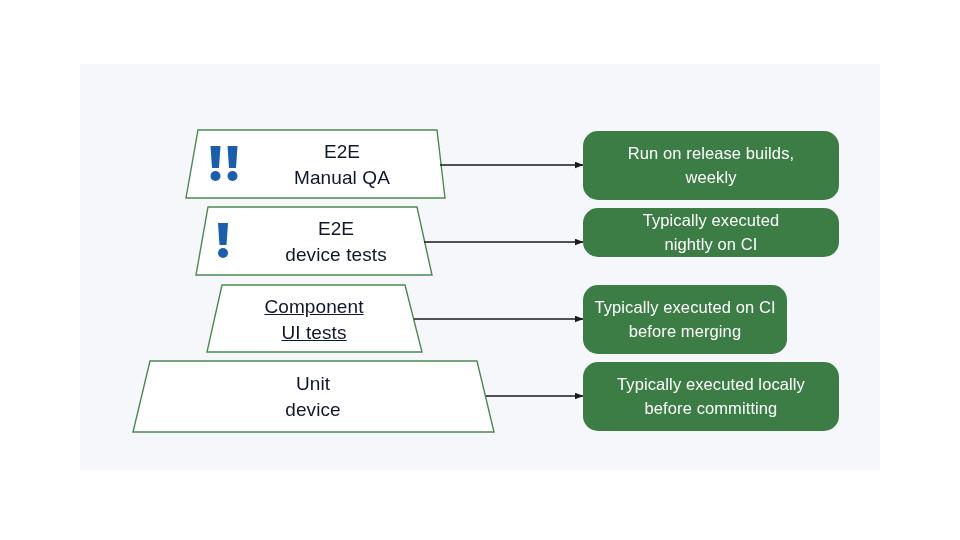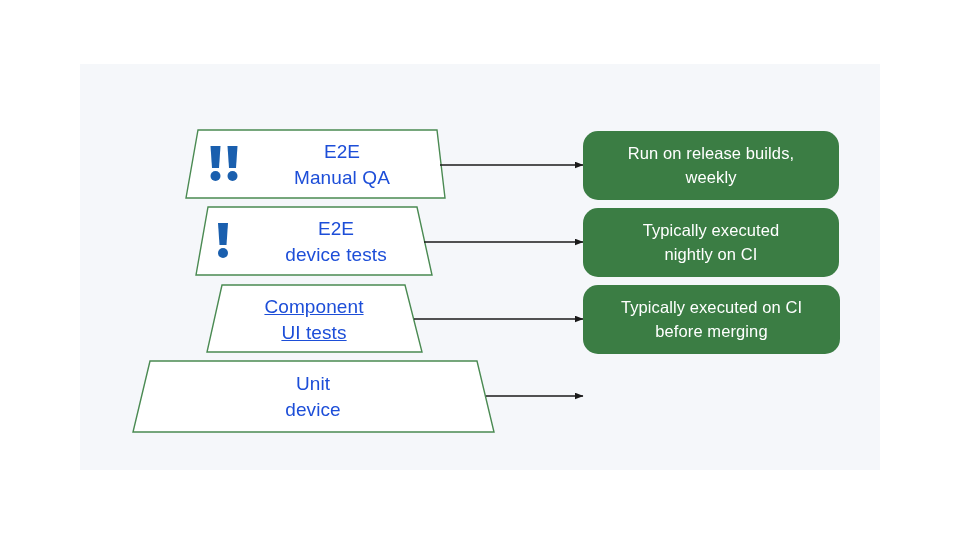--- a/index.html
+++ b/index.html
@@ -51,21 +51,21 @@
   .connector-line {
     stroke: #1a1a1a;
     stroke-width: 1.5;
     fill: none;
   }
 
   
   .tier-label {
     position: absolute;
     text-align: center;
-    color: #1d4ed8;
+    color: #0f172a;
     font-size: 19px;
     line-height: 1.38;
     letter-spacing: 0.1px;
     white-space: pre-line;
     pointer-events: none;
   }
 
   
   .warn-icon {
     position: absolute;
@@ -141,20 +141,22 @@
   <div class="warn-icon" style="left:212px; top:221px;">
     <svg width="28" height="44" viewBox="0 0 28 44" xmlns="http://www.w3.org/2000/svg">
       <path d="M6.0 2 L16.0 2 L14.5 24 L7.5 24 Z" fill="#1a5fae"></path>
       <circle cx="11.0" cy="32" r="5.0" fill="#1a5fae"></circle>
     </svg>
   </div>
 
   <div class="callout" style="left:583px; top:131px; width:256px; height:69px; background:#3b7d44;">Run on release builds,
 weekly</div>
 
-  <div class="callout" style="left:583px; top:208px; width:256px; height:69px; background:#3b7d44;">Typically executed
+  <div class="callout" style="left:583px; top:208px; width:256px; height:49px; background:#3b7d44;">Typically executed
 nightly on CI</div>
 
-  <div class="callout" style="left:583px; top:285px; width:257px; height:69px; background:#3b7d44;text-align:center;">Typically executed on CI
+  <div class="callout" style="left:583px; top:285px; width:204px; height:69px; background:#3b7d44;text-align:center;">Typically executed on CI
 before merging</div>
 
+  <div class="callout" style="left:583px; top:362px; width:256px; height:69px; background:#3b7d44;">Typically executed locally
+before committing</div>
 
 </div>
 
 </body></html>

